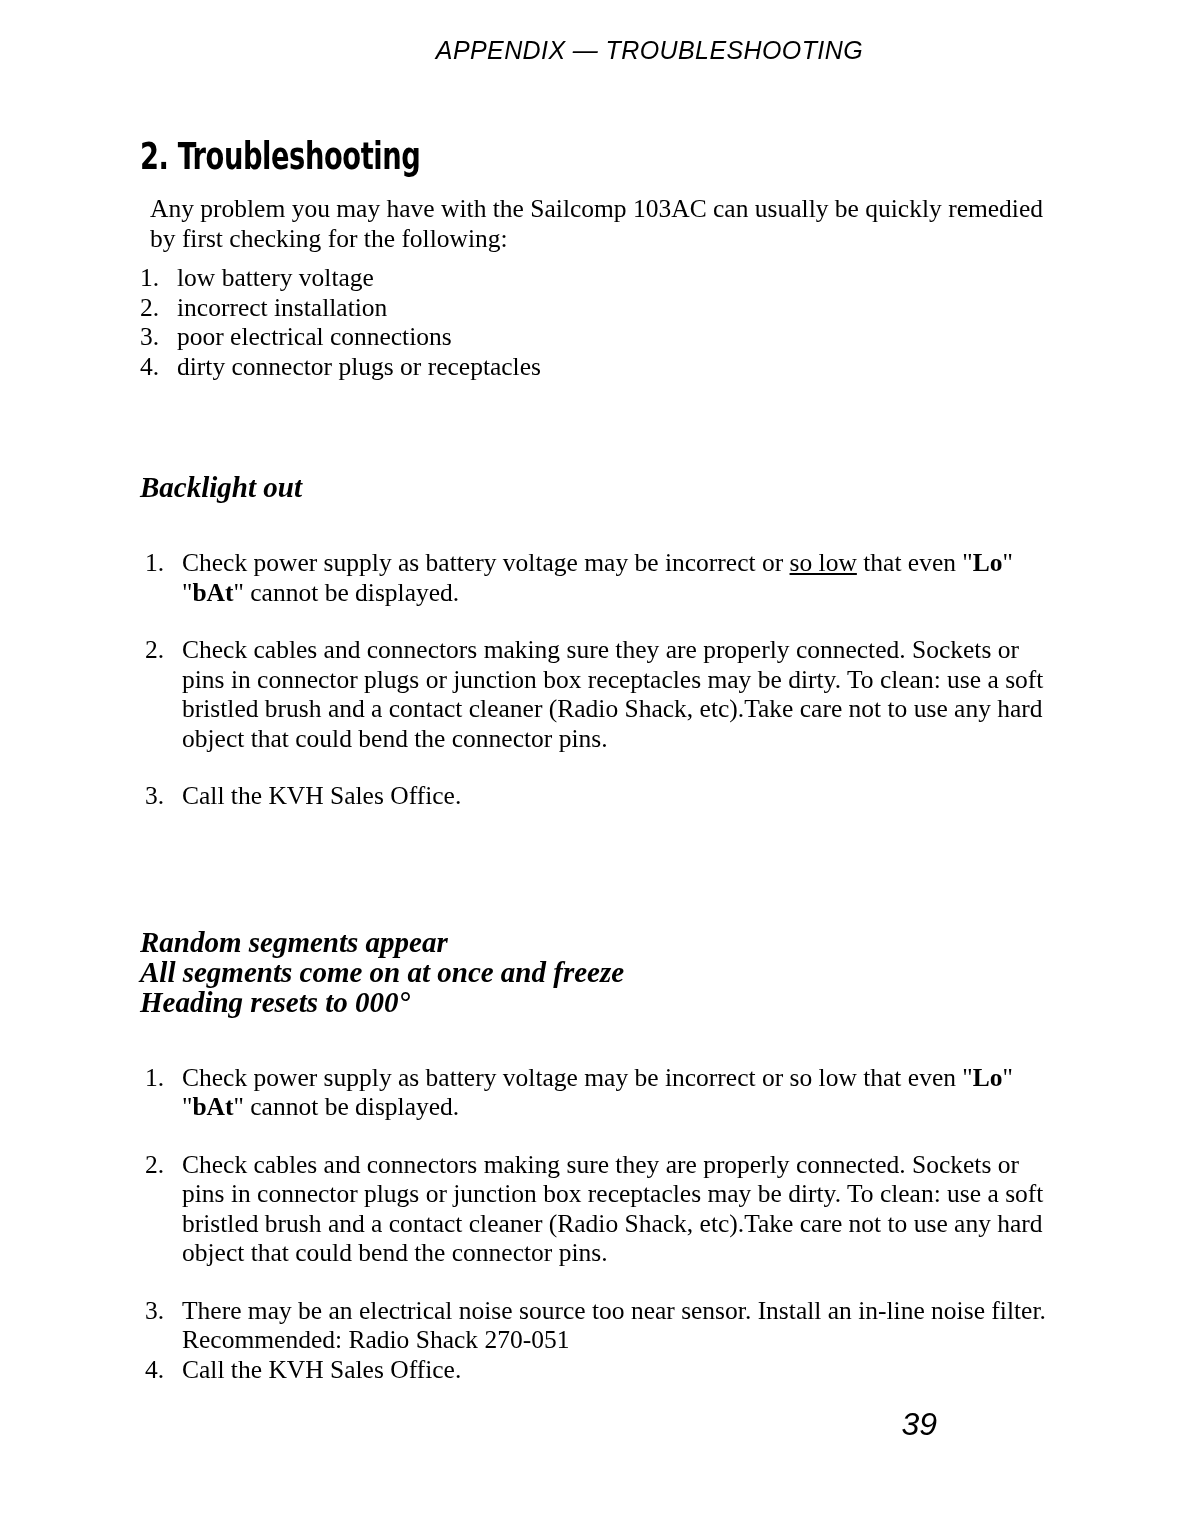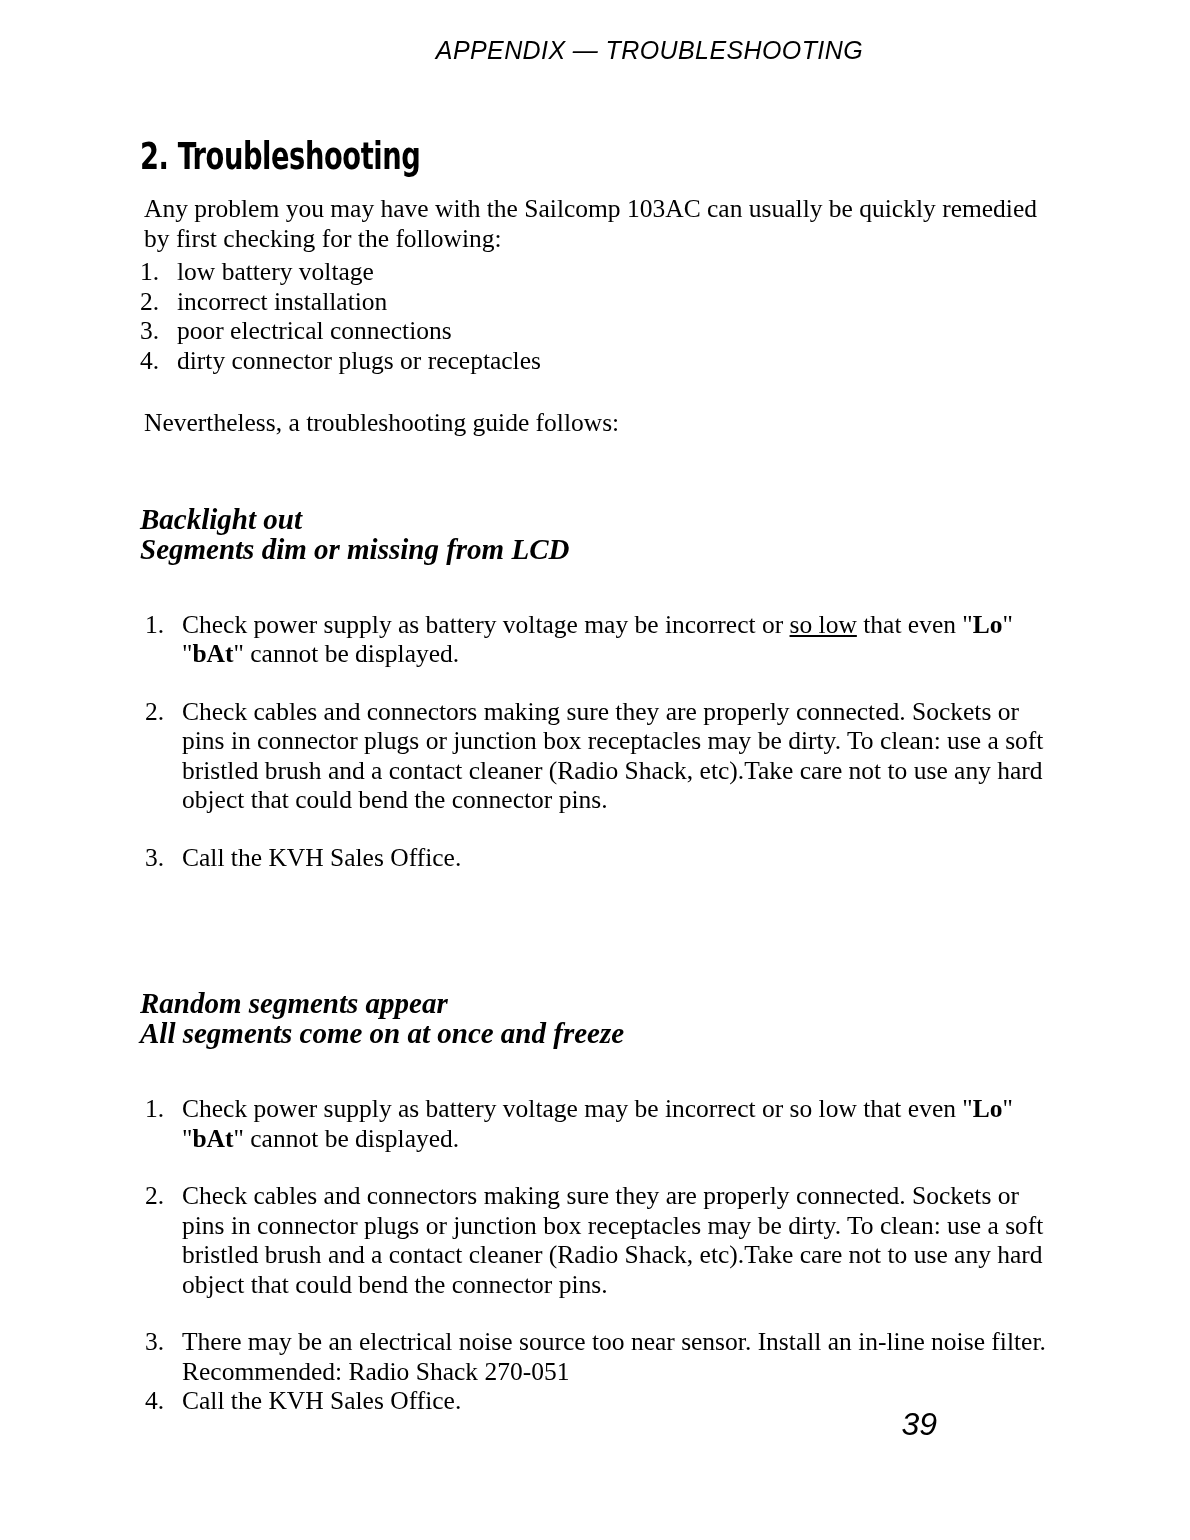--- a/index.html
+++ b/index.html
@@ -52,21 +52,21 @@
     letter-spacing: -0.5px;
     margin: 0 0 16px 0;
     transform: scaleX(0.82);
     transform-origin: left center;
     white-space: nowrap;
   }
 
   p.body {
     font-size: 25.5px;
     line-height: 29.5px;
-    margin: 4px;
+    margin: 10px;
   }
 
   .spacer-sm { height: 29px; }
   .spacer-md { height: 46px; }
   .spacer-lg { height: 62px; }
   .spacer-xl { height: 88px; }
 
   
   ol.flat-list {
     list-style: none;
@@ -144,38 +144,37 @@
 
     <ol class="flat-list" id="checklist">
         <li><span class="marker">1.</span><span>low battery voltage</span></li>
         <li><span class="marker">2.</span><span>incorrect installation</span></li>
         <li><span class="marker">3.</span><span>poor electrical connections</span></li>
         <li><span class="marker">4.</span><span>dirty connector plugs or receptacles</span></li>
       </ol>
 
     <div class="spacer-sm"></div>
 
-    <p class="body">Nevertheless, a troubleshooting guide follows:</p>
 
     <div id="sections">
         <div class="spacer-lg"></div>
         <div>
           <div class="symptom">Backlight out</div>
-          <div class="symptom">Segments dim or missing from LCD</div>
         </div>
         <div class="spacer-md"></div>
         <ol class="remedy-list">
           <li><span class="marker">1.</span><span><span>Check power supply as battery voltage may be incorrect or </span><u class="emph">so low</u><span> that even  "</span><b class="lcd">Lo</b><span>" "</span><b class="lcd">bAt</b><span>" cannot be displayed.</span></span></li>
           <li><span class="marker">2.</span><span><span>Check cables and connectors making sure they are properly connected.  Sockets or pins in connector plugs or junction box receptacles may be dirty.  To clean: use a soft bristled brush and a contact cleaner (Radio Shack, etc).Take care not to use any hard object that could bend the connector pins.</span></span></li>
           <li><span class="marker">3.</span><span><span>Call the KVH Sales Office.</span></span></li>
         </ol>
         <div class="spacer-xl"></div>
         <div>
           <div class="symptom">Random segments appear</div>
           <div class="symptom">All segments come on at once and freeze</div>
+          <div class="symptom">Heading resets to 000°</div>
         </div>
         <div class="spacer-md"></div>
         <ol class="remedy-list">
           <li><span class="marker">1.</span><span><span>Check power supply as battery voltage may be incorrect or so low that even  "</span><b class="lcd">Lo</b><span>" "</span><b class="lcd">bAt</b><span>" cannot be displayed.</span></span></li>
           <li><span class="marker">2.</span><span><span>Check cables and connectors making sure they are properly connected.  Sockets or pins in connector plugs or junction box receptacles may be dirty.  To clean: use a soft bristled brush and a contact cleaner (Radio Shack, etc).Take care not to use any hard object that could bend the connector pins.</span></span></li>
           <li class="tight"><span class="marker">3.</span><span><span>There may be an electrical noise source too near sensor.  Install an in-line noise filter.  Recommended: Radio Shack 270-051</span></span></li>
           <li><span class="marker">4.</span><span><span>Call the KVH Sales Office.</span></span></li>
         </ol>
       </div>
 

